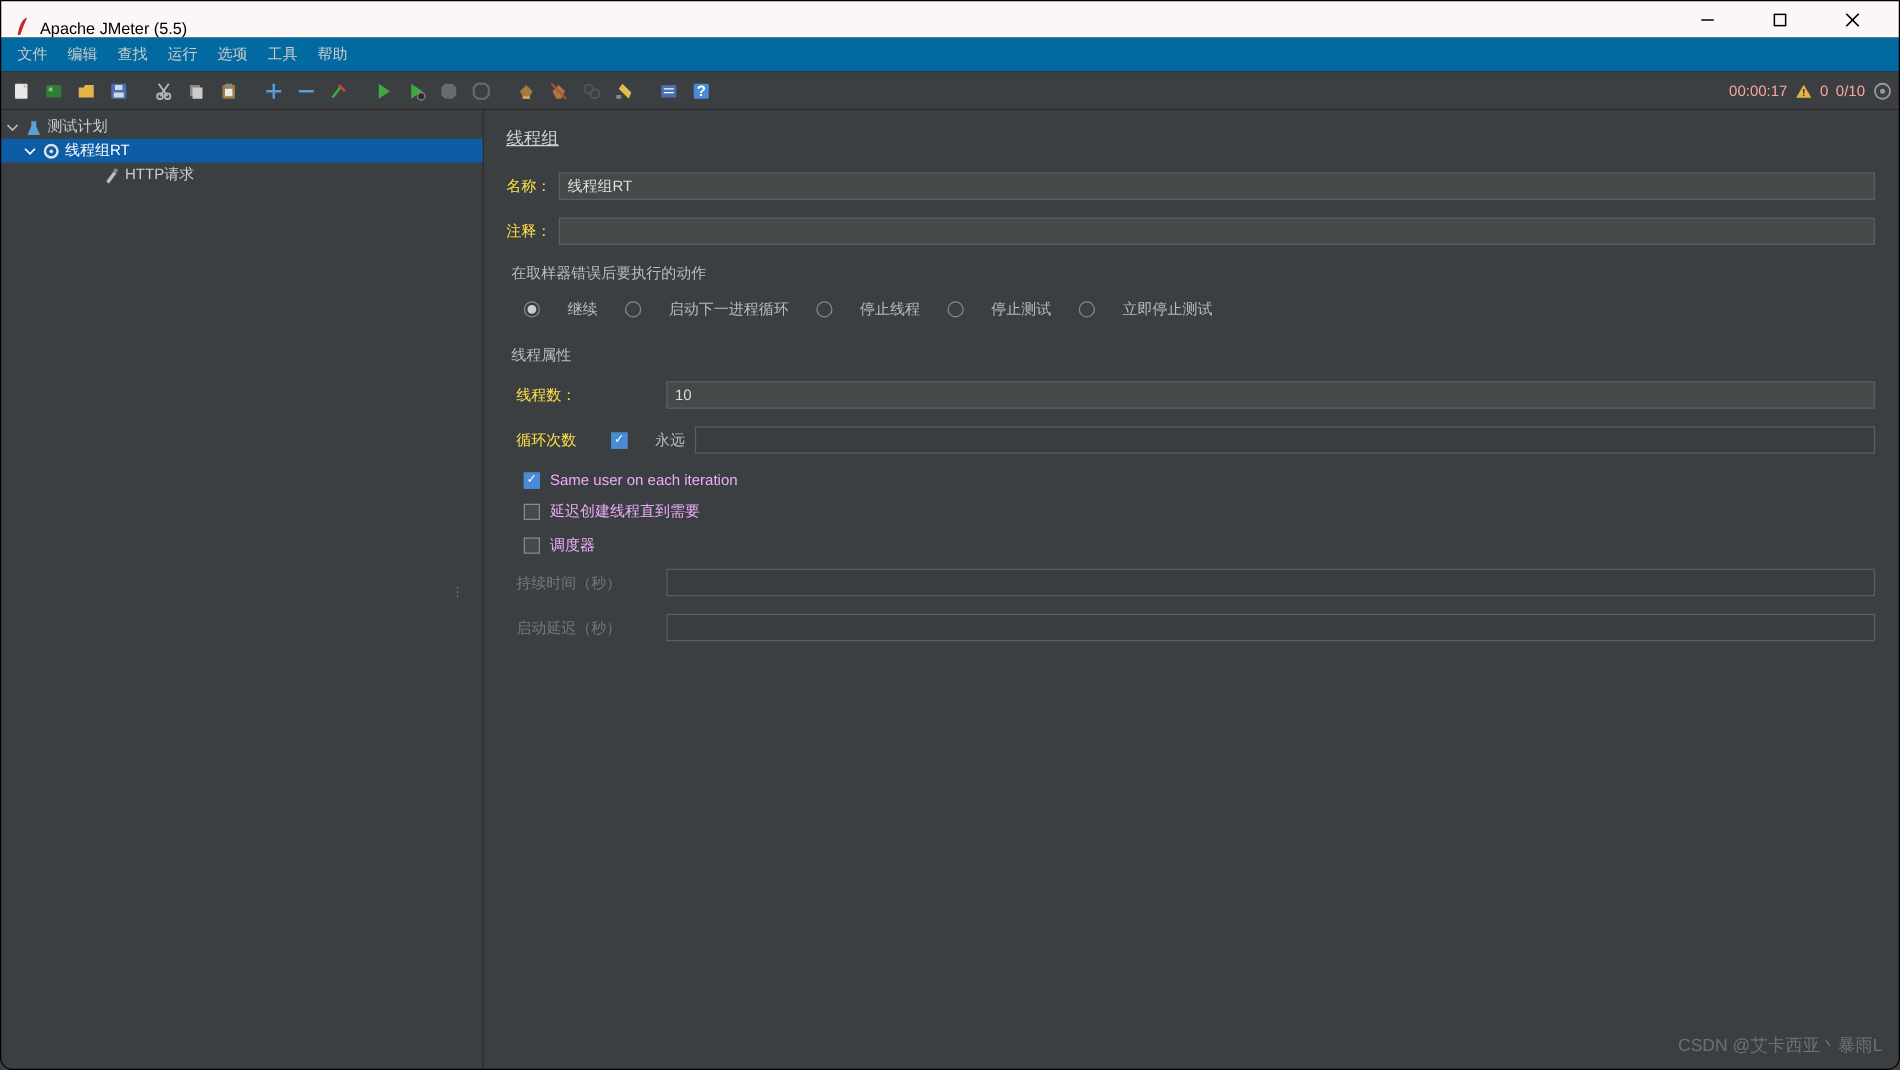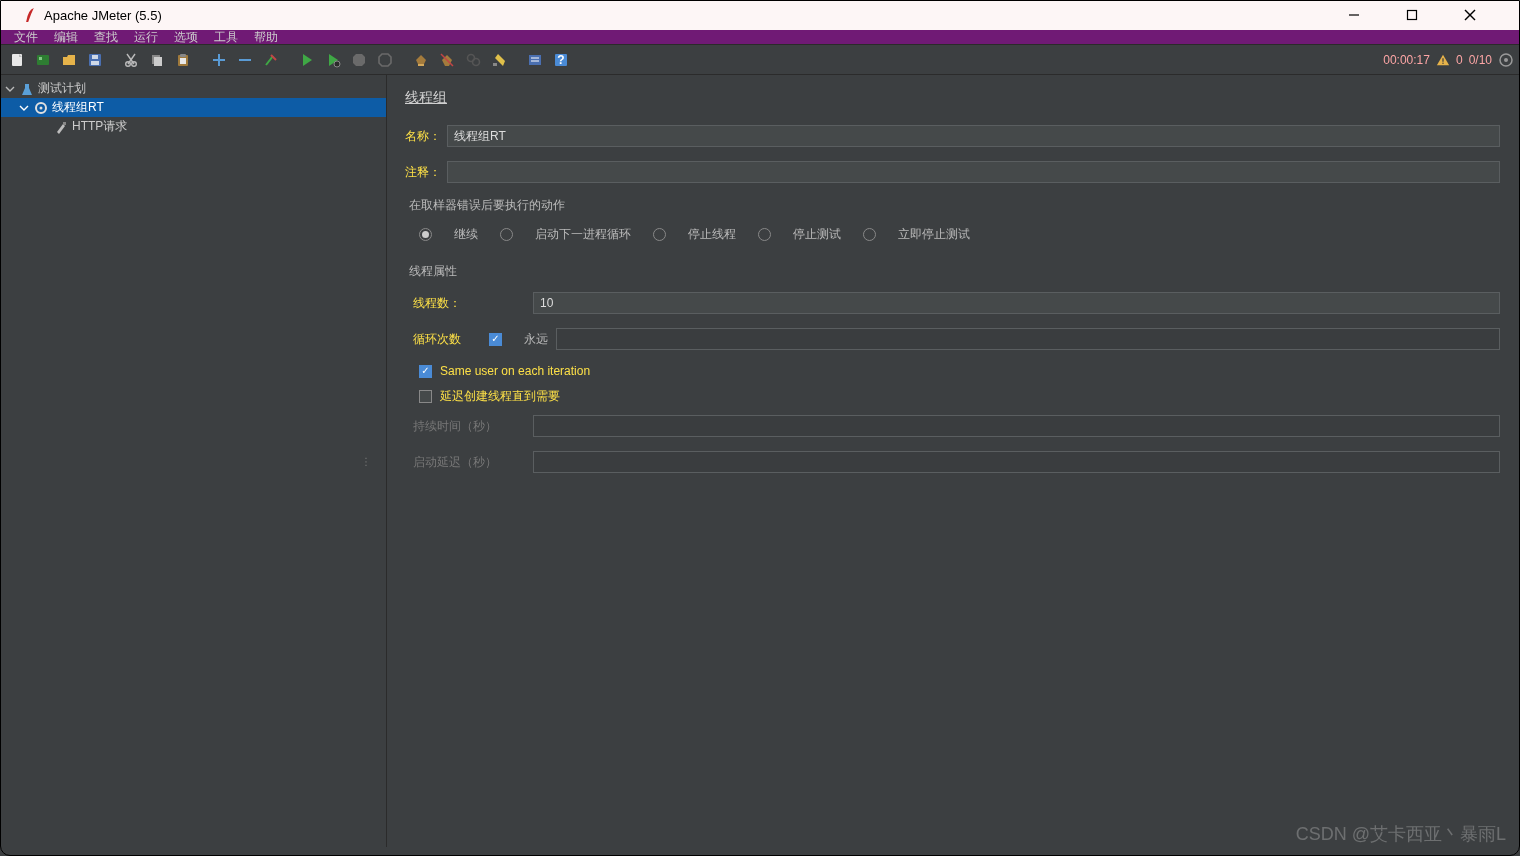--- a/index.html
+++ b/index.html
@@ -1,54 +1,54 @@
 <!DOCTYPE html>
 <html><head>
 <meta charset="utf-8">
 <style>
 * { margin:0; padding:0; box-sizing:border-box; font-family:"Microsoft YaHei","SimSun",Arial,sans-serif; font-size:12px; }
 body { background:#3c3f41; color:#bbb; width:1520px; height:856px; overflow:hidden; position:relative; }
-.titlebar { background:#fdf6f6; height:30px; display:flex; align-items:center; padding:0 24px; color:#000; }
+.titlebar { background:#fdf6f6; height:30px; display:flex; align-items:flex-end; padding:0 12px; color:#000; }
 .titlebar .feather { width:14px; height:18px; margin-right:6px; }
 .titlebar .title { flex:1; font-size:13px; }
 .winbtns { display:flex; gap:18px; align-items:center; padding-right:6px; }
 .winbtn { width:40px; height:28px; display:flex; align-items:center; justify-content:center; }
-.menubar { background:#701a75; height:15px; display:flex; align-items:center; padding:0 6px; border-bottom:1px solid #2b2b2b; }
+.menubar { background:#0369a1; height:28px; display:flex; align-items:center; padding:0 6px; border-bottom:1px solid #2b2b2b; }
 .menubar span { color:#ccc; padding:3px 8px; cursor:default; }
 .toolbar { background:#3c3f41; height:30px; display:flex; align-items:center; padding:2px 6px; border-bottom:1px solid #2b2b2b; gap:4px; }
 .tbtn { width:22px; height:22px; display:flex; align-items:center; justify-content:center; border-radius:2px; }
 .tsep { width:6px; }
 .tool-status { margin-left:auto; display:flex; align-items:center; gap:6px; color:#fca5a5; }
 .warn-icon { width:14px; height:14px; }
 .content { display:flex; height:calc(100% - 30px - 24px - 30px); position:relative; }
 .tree { width:387px; background:#3c3f41; border-right:1px solid #2b2b2b; padding-top:4px; }
 .tree-row { height:19px; display:flex; align-items:center; padding-left:4px; gap:4px; color:#ccc; cursor:default; }
 .tree-row.selected { background:#0d5ca6; color:#fff; }
 .tree-indent1 { padding-left:18px; }
-.tree-indent2 { padding-left:54px;text-align:center; }
+.tree-indent2 { padding-left:82px;text-align:center; }
 .tw { width:12px; height:12px; display:inline-flex; align-items:center; justify-content:center; }
 .panel { flex:1; padding:14px 20px 20px 18px; overflow:auto; }
 .panel h1 { font-size:14px; color:#d0d0d0; font-weight:normal; margin-bottom:18px;text-decoration:underline; }
 .frow { display:flex; align-items:center; margin-bottom:14px; }
 .flabel { width:120px; color:#fde047; }
 .flabel.disabled { color:#777; }
 .finput { flex:1; height:22px; background:#45494a; border:1px solid #5a5e60; color:#ddd; padding:0 6px; }
 .section-label { color:#bbb; margin:6px 0 12px 4px; }
 .radio-row { display:flex; gap:22px; align-items:center; margin:8px 0 20px 14px; }
 .radio { display:flex; align-items:center; gap:22px; color:#bbb; }
 .rcircle { width:13px; height:13px; border-radius:50%; border:1px solid #888; display:inline-flex; align-items:center; justify-content:center; }
 .rcircle.on::after { content:""; width:7px; height:7px; border-radius:50%; background:#ccc; }
 .sub { margin-left:8px; }
 .sub .frow .flabel { width:120px; }
-.cb { display:flex; align-items:center; gap:8px; color:#fde047; margin:10px 0 10px 14px; }
+.cb { display:flex; align-items:center; gap:8px; color:#f0abfc; margin:10px 0 10px 14px; }
 .cbox { width:13px; height:13px; border:1px solid #888; display:inline-flex; align-items:center; justify-content:center; background:#45494a; }
 .cbox.on { background:#4a8bd6; border-color:#4a8bd6; }
 .cbox.on::after { content:"✓"; color:#fff; font-size:10px; line-height:1; }
 .grip { position:absolute; left:361px; top:50%; transform:translateY(-50%); color:#777; font-size:10px; letter-spacing:-2px; }
-.watermark { position:absolute; right:14px; bottom:10px; color:rgba(200,200,200,0.35); font-size:18px; pointer-events:none; }
+.watermark { position:absolute; right:14px; bottom:10px; color:rgba(200,200,200,0.35); font-size:14px; pointer-events:none; }
 .round-corners { border:1px solid #000; border-radius:0 0 10px 10px; position:absolute; inset:0; pointer-events:none; }
 </style>
 </head>
 <body>
 
 <div class="titlebar">
   <svg class="feather" viewBox="0 0 20 24">
       <path d="M3 22 Q6 4 14 2 Q10 10 6 22 Z" fill="#c62828"></path>
     </svg>
   <div class="title">Apache JMeter (5.5)</div>
@@ -314,20 +314,24 @@
     </div>
 
     <label class="cb">
         <span class="cbox on"></span>
         <span>Same user on each iteration</span>
       </label>
     <label class="cb">
         <span class="cbox"></span>
         <span>延迟创建线程直到需要</span>
       </label>
+    <label class="cb">
+        <span class="cbox"></span>
+        <span>调度器</span>
+      </label>
 
     <div class="sub" style="margin-top:6px">
       <div class="frow">
         <div class="flabel disabled">持续时间（秒）</div>
         <input class="finput" style="background: rgb(58, 61, 63);" value="">
       </div>
       <div class="frow">
         <div class="flabel disabled">启动延迟（秒）</div>
         <input class="finput" style="background: rgb(58, 61, 63);" value="">
       </div>

